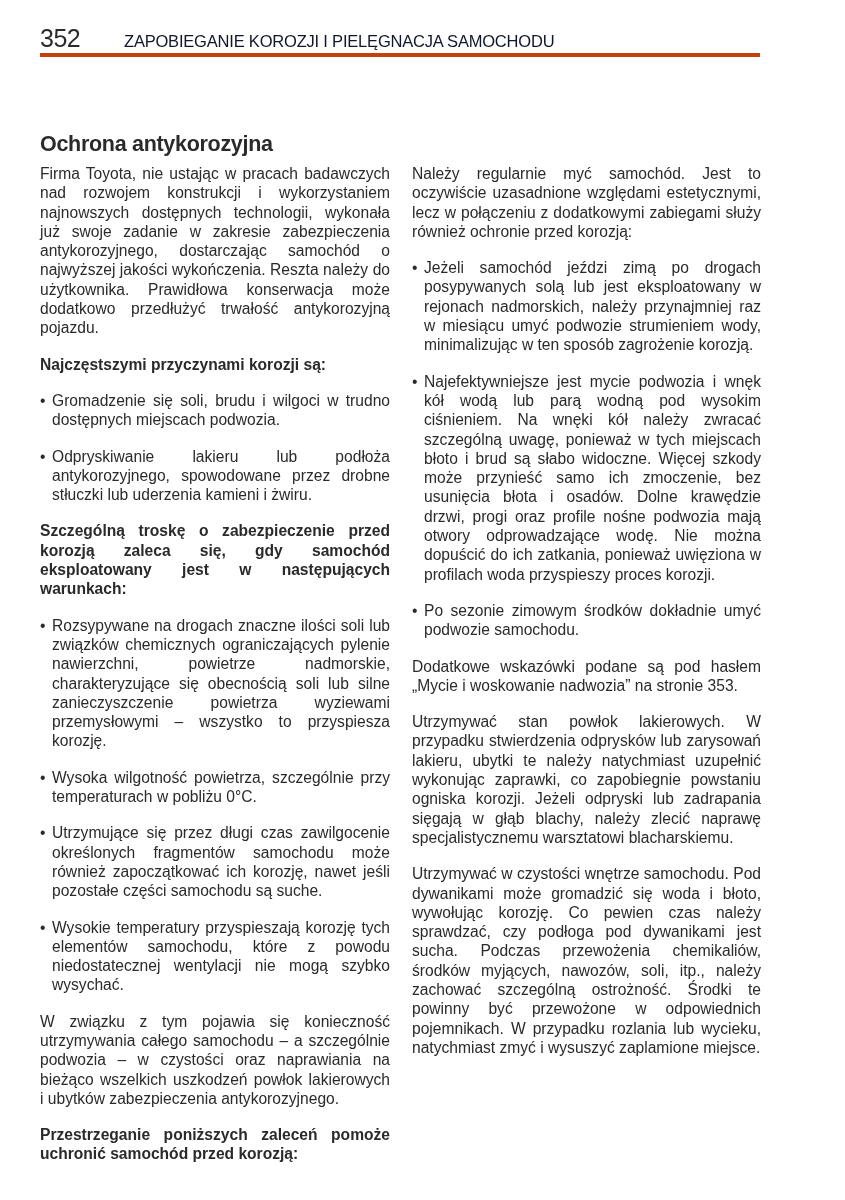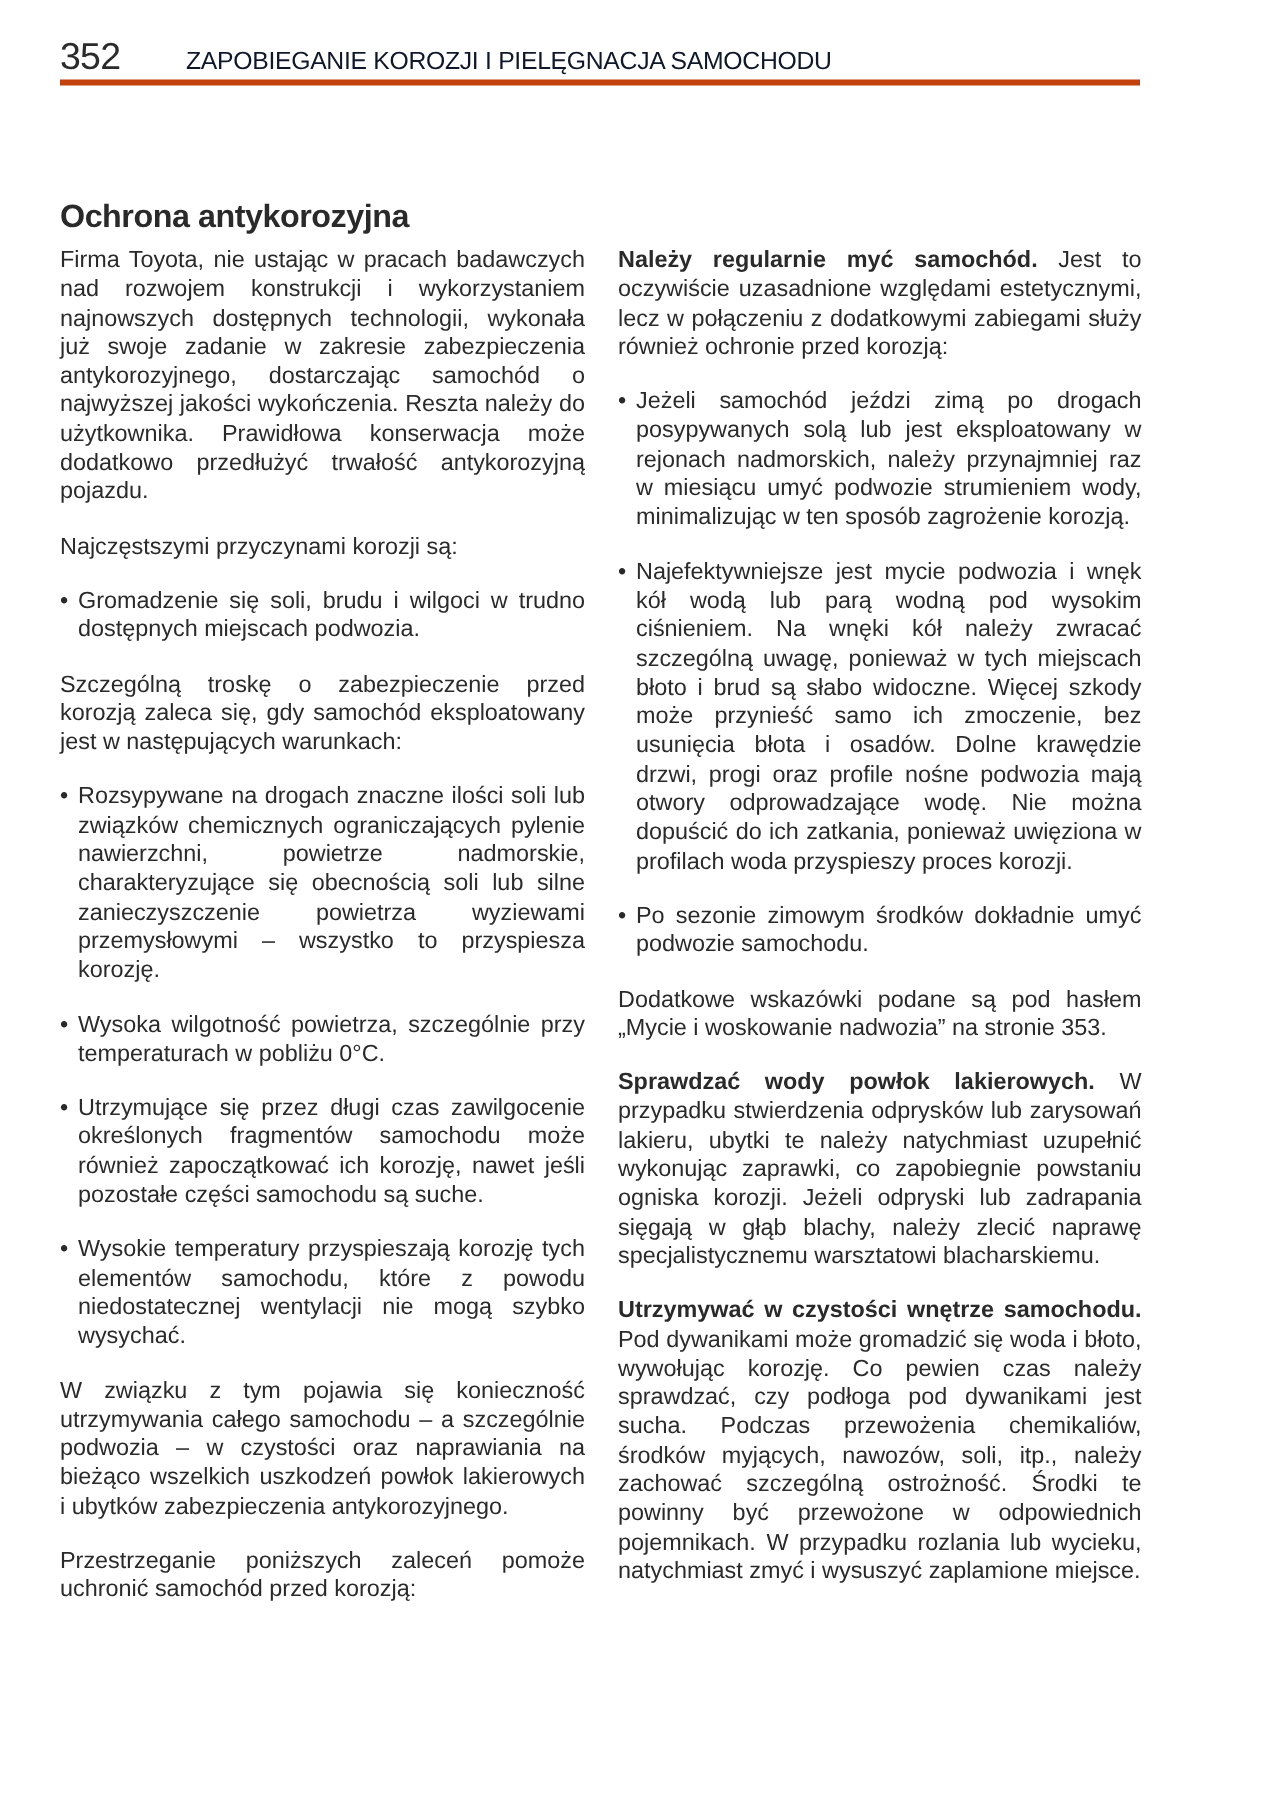--- a/index.html
+++ b/index.html
@@ -7,49 +7,50 @@
          font-family: "Liberation Sans", "DejaVu Sans", sans-serif; color: #2a2a2a; }
   .header { position: absolute; left: 40px; top: 27px; width: 720px; height: 26px;
             border-bottom: 4px solid #c2410c; }
   .page-num { position: absolute; left: 0; top: -3px; font-size: 25px; letter-spacing: -0.5px; color: #2b2b2b; }
   .running-title { position: absolute; left: 84px; top: 5px; font-size: 16.5px; color: #0f172a; letter-spacing: -0.2px; }
   .section-title { position: absolute; left: 40px; top: 112px; font-size: 21.5px; font-weight: bold; color: #2a2a2a; letter-spacing: -0.3px; margin-top: 20px; }
   .col { position: absolute; top: 164px; font-size: 15.6px; line-height: 19.3px; text-align: justify; }
   .col-left { left: 40px; width: 350px; }
   .col-right { left: 412px; width: 349px; }
   p { margin: 0 0 17px 0; }
-  .b { font-weight: bold; }
+  .b { font-weight: normal; }
   .bl { position: relative; padding-left: 12px; margin: 0 0 17px 0; }
   .bl::before { content: "\2022"; position: absolute; left: 0; top: 0; }
-  .hd { font-weight: normal; margin: 0 0 17px 0; }
+  .hd { font-weight: bold; margin: 0 0 17px 0; }
 </style>
 </head>
 <body>
 
 <div class="header">
   <span class="page-num">352</span>
   <span class="running-title">ZAPOBIEGANIE KOROZJI I PIELĘGNACJA SAMOCHODU</span>
 </div>
 
 <div class="section-title">Ochrona antykorozyjna</div>
 
 <div class="col col-left">
   <p>Firma Toyota, nie ustając w pracach badawczych nad rozwojem konstrukcji i wykorzystaniem najnowszych dostępnych technologii, wykonała już swoje zadanie w zakresie zabezpieczenia antykorozyjnego, dostarczając samochód o najwyższej jakości wykończenia. Reszta należy do użytkownika. Prawidłowa konserwacja może dodatkowo przedłużyć trwałość antykorozyjną pojazdu.</p>
   <p class="hd">Najczęstszymi przyczynami korozji są:</p>
   <div class="bl">Gromadzenie się soli, brudu i wilgoci w trudno dostępnych miejscach podwozia.</div>
+  <div class="bl">Odpryskiwanie lakieru lub podłoża antykorozyjnego, spowodowane przez drobne stłuczki lub uderzenia kamieni i żwiru.</div>
   <p class="hd">Szczególną troskę o zabezpieczenie przed korozją zaleca się, gdy samochód eksploatowany jest w następujących warunkach:</p>
   <div class="bl">Rozsypywane na drogach znaczne ilości soli lub związków chemicznych ograniczających pylenie nawierzchni, powietrze nadmorskie, charakteryzujące się obecnością soli lub silne zanieczyszczenie powietrza wyziewami przemysłowymi – wszystko to przyspiesza korozję.</div>
   <div class="bl">Wysoka wilgotność powietrza, szczególnie przy temperaturach w pobliżu 0°C.</div>
   <div class="bl">Utrzymujące się przez długi czas zawilgocenie określonych fragmentów samochodu może również zapoczątkować ich korozję, nawet jeśli pozostałe części samochodu są suche.</div>
   <div class="bl">Wysokie temperatury przyspieszają korozję tych elementów samochodu, które z powodu niedostatecznej wentylacji nie mogą szybko wysychać.</div>
   <p>W związku z tym pojawia się konieczność utrzymywania całego samochodu – a szczególnie podwozia – w czystości oraz naprawiania na bieżąco wszelkich uszkodzeń powłok lakierowych i ubytków zabezpieczenia antykorozyjnego.</p>
   <p class="hd">Przestrzeganie poniższych zaleceń pomoże uchronić samochód przed korozją:</p>
 </div>
 
 <div class="col col-right">
   <p><span class="b">Należy regularnie myć samochód.</span><span> Jest to oczywiście uzasadnione względami estetycznymi, lecz w połączeniu z dodatkowymi zabiegami służy również ochronie przed korozją:</span></p>
   <div class="bl">Jeżeli samochód jeździ zimą po drogach posypywanych solą lub jest eksploatowany w rejonach nadmorskich, należy przynajmniej raz w miesiącu umyć podwozie strumieniem wody, minimalizując w ten sposób zagrożenie korozją.</div>
   <div class="bl">Najefektywniejsze jest mycie podwozia i wnęk kół wodą lub parą wodną pod wysokim ciśnieniem. Na wnęki kół należy zwracać szczególną uwagę, ponieważ w tych miejscach błoto i brud są słabo widoczne. Więcej szkody może przynieść samo ich zmoczenie, bez usunięcia błota i osadów. Dolne krawędzie drzwi, progi oraz profile nośne podwozia mają otwory odprowadzające wodę. Nie można dopuścić do ich zatkania, ponieważ uwięziona w profilach woda przyspieszy proces korozji.</div>
   <div class="bl">Po sezonie zimowym środków dokładnie umyć podwozie samochodu.</div>
   <p>Dodatkowe wskazówki podane są pod hasłem „Mycie i woskowanie nadwozia” na stronie 353.</p>
-  <p><span class="b">Sprawdzać wody powłok lakierowych.</span><span> W przypadku stwierdzenia odprysków lub zarysowań lakieru, ubytki te należy natychmiast uzupełnić wykonując zaprawki, co zapobiegnie powstaniu ogniska korozji. Jeżeli odpryski lub zadrapania sięgają w głąb blachy, należy zlecić naprawę specjalistycznemu warsztatowi blacharskiemu.</span></p>
+  <p><span class="b">Utrzymywać stan powłok lakierowych.</span><span> W przypadku stwierdzenia odprysków lub zarysowań lakieru, ubytki te należy natychmiast uzupełnić wykonując zaprawki, co zapobiegnie powstaniu ogniska korozji. Jeżeli odpryski lub zadrapania sięgają w głąb blachy, należy zlecić naprawę specjalistycznemu warsztatowi blacharskiemu.</span></p>
   <p><span class="b">Utrzymywać w czystości wnętrze samochodu.</span><span> Pod dywanikami może gromadzić się woda i błoto, wywołując korozję. Co pewien czas należy sprawdzać, czy podłoga pod dywanikami jest sucha. Podczas przewożenia chemikaliów, środków myjących, nawozów, soli, itp., należy zachować szczególną ostrożność. Środki te powinny być przewożone w odpowiednich pojemnikach. W przypadku rozlania lub wycieku, natychmiast zmyć i wysuszyć zaplamione miejsce.</span></p>
 </div>
 
 </body></html>

